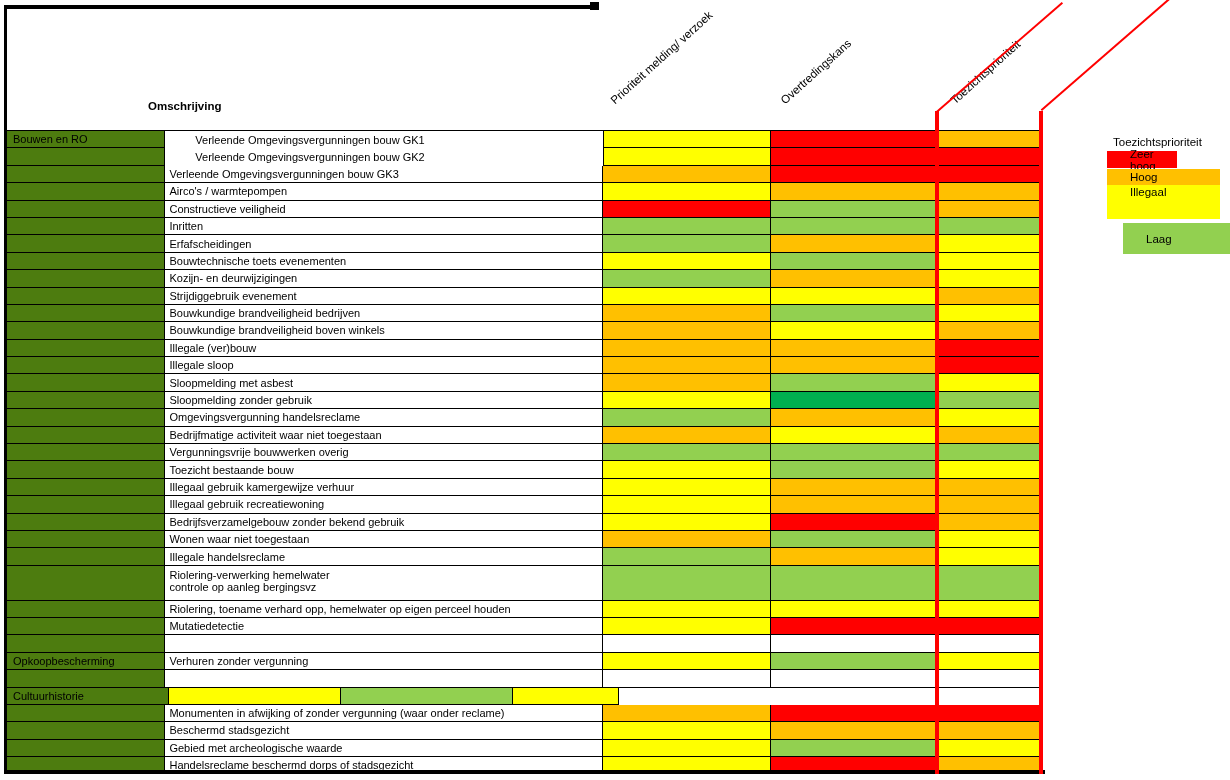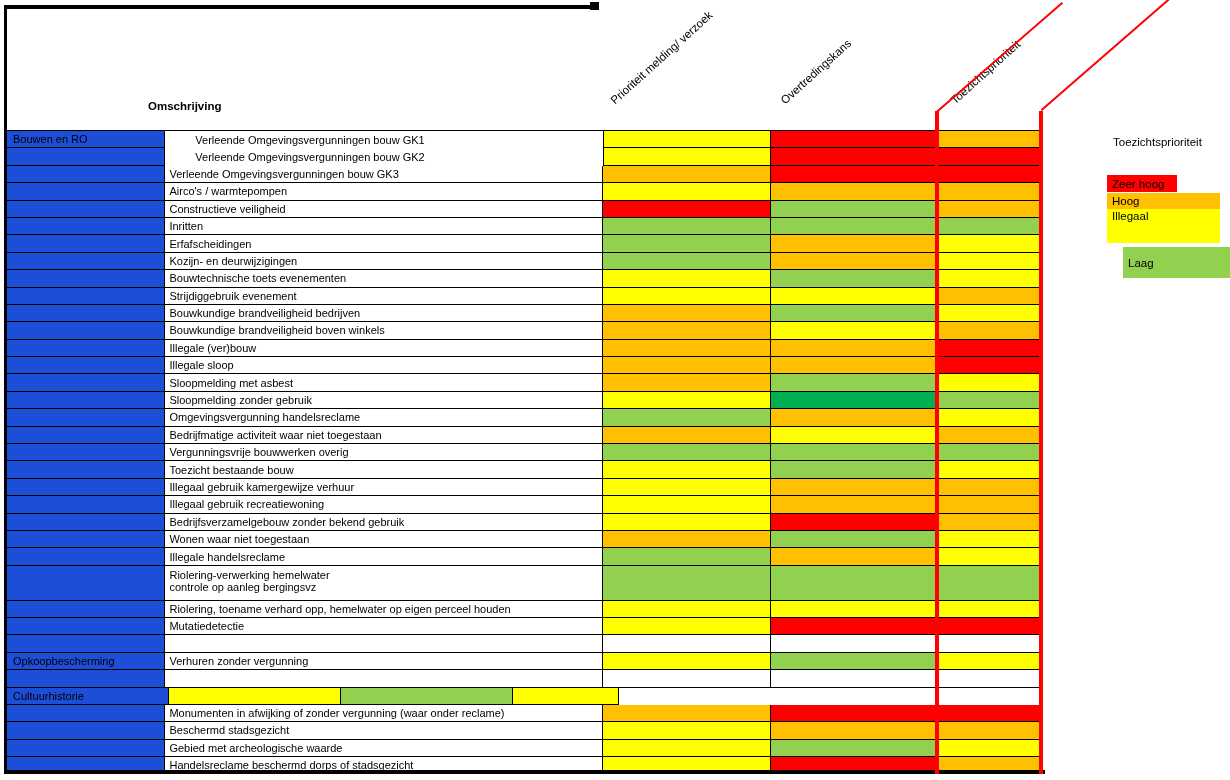--- a/index.html
+++ b/index.html
@@ -18,38 +18,38 @@
        white-space:nowrap;font-size:11.5px;height:14px;line-height:14px;}
   .rot1{left:617px;top:93px;}
   .rot2{left:787px;top:93px;}
   .rot3{left:957px;top:93px;}
   
   .tbl{position:absolute;left:7px;top:130px;width:1036px;border-top:1px solid #000;}
   .row{display:flex;height:17.4px;box-sizing:border-box;}
   .row.tall{height:34.8px;}
   .cell{box-sizing:border-box;border-right:1px solid #000;border-bottom:1px solid #000;
         display:flex;align-items:center;overflow:hidden;white-space:nowrap;}
-  .cat{width:162px;background:#1d4ed8;padding-left:6px;border-left:none;}
+  .cat{width:162px;background:#4d7c0f;padding-left:6px;border-left:none;}
   .desc{width:448px;background:#fff;padding-left:4px;}
   .desc.nb{border-bottom:none;padding-left:30px;}
   .desc.two{flex-direction:column;align-items:flex-start;justify-content:flex-start;
             padding-top:3px;padding-bottom:2px;}
   .cbox{width:172px;}
   .cbox3{width:106px;}
   
   .redline{position:absolute;background:#FF0000;z-index:6;}
   .rv1{left:935px;top:111px;width:4px;height:663px;}
   .rv2{left:1039px;top:111px;width:4px;height:663px;}
   .rd{height:2px;transform-origin:0 100%;transform:rotate(-41deg);}
   .rd1{left:937px;top:111px;width:167px;}
   .rd2{left:1042px;top:109px;width:170px;}
   
   .legend-title{position:absolute;left:1113px;top:136px;font-size:11.5px;}
-  .legend-item{position:absolute;box-sizing:border-box;padding-left:5px;font-size:11.5px;
-               display:flex;align-items:center;margin-top:24px;}
+  .legend-item{position:absolute;box-sizing:border-box;padding-left:23px;font-size:11.5px;
+               display:flex;align-items:center;}
   .li0{left:1107px;top:151px;width:70px;height:17px;}
   .li1{left:1107px;top:169px;width:113px;height:16px;}
   .li2{left:1107px;top:185px;width:113px;height:34px;align-items:flex-start;padding-top:1px;}
   .li3{left:1123px;top:223px;width:113px;height:31px;}
 </style>
 </head>
 <body>
 
 <div class="top-bar"></div>
 <div class="top-cap"></div>
@@ -105,30 +105,30 @@
     </div>
     <div class="row">
       <div class="cell cat"></div>
       <div class="cell desc">Erfafscheidingen</div>
       <div class="cell cbox" style="background: rgb(146, 208, 80);"></div>
       <div class="cell cbox" style="background: rgb(255, 192, 0);"></div>
       <div class="cell cbox3" style="background: rgb(255, 255, 0);"></div>
     </div>
     <div class="row">
       <div class="cell cat"></div>
+      <div class="cell desc">Bouwtechnische toets evenementen</div>
+      <div class="cell cbox" style="background: rgb(255, 255, 0);"></div>
+      <div class="cell cbox" style="background: rgb(146, 208, 80);"></div>
+      <div class="cell cbox3" style="background: rgb(255, 255, 0);"></div>
+    </div>
+    <div class="row">
+      <div class="cell cat"></div>
       <div class="cell desc">Kozijn- en deurwijzigingen</div>
       <div class="cell cbox" style="background: rgb(146, 208, 80);"></div>
       <div class="cell cbox" style="background: rgb(255, 192, 0);"></div>
-      <div class="cell cbox3" style="background: rgb(255, 255, 0);"></div>
-    </div>
-    <div class="row">
-      <div class="cell cat"></div>
-      <div class="cell desc">Bouwtechnische toets evenementen</div>
-      <div class="cell cbox" style="background: rgb(255, 255, 0);"></div>
-      <div class="cell cbox" style="background: rgb(146, 208, 80);"></div>
       <div class="cell cbox3" style="background: rgb(255, 255, 0);"></div>
     </div>
     <div class="row">
       <div class="cell cat"></div>
       <div class="cell desc">Strijdiggebruik evenement</div>
       <div class="cell cbox" style="background: rgb(255, 255, 0);"></div>
       <div class="cell cbox" style="background: rgb(255, 255, 0);"></div>
       <div class="cell cbox3" style="background: rgb(255, 192, 0);"></div>
     </div>
     <div class="row">

